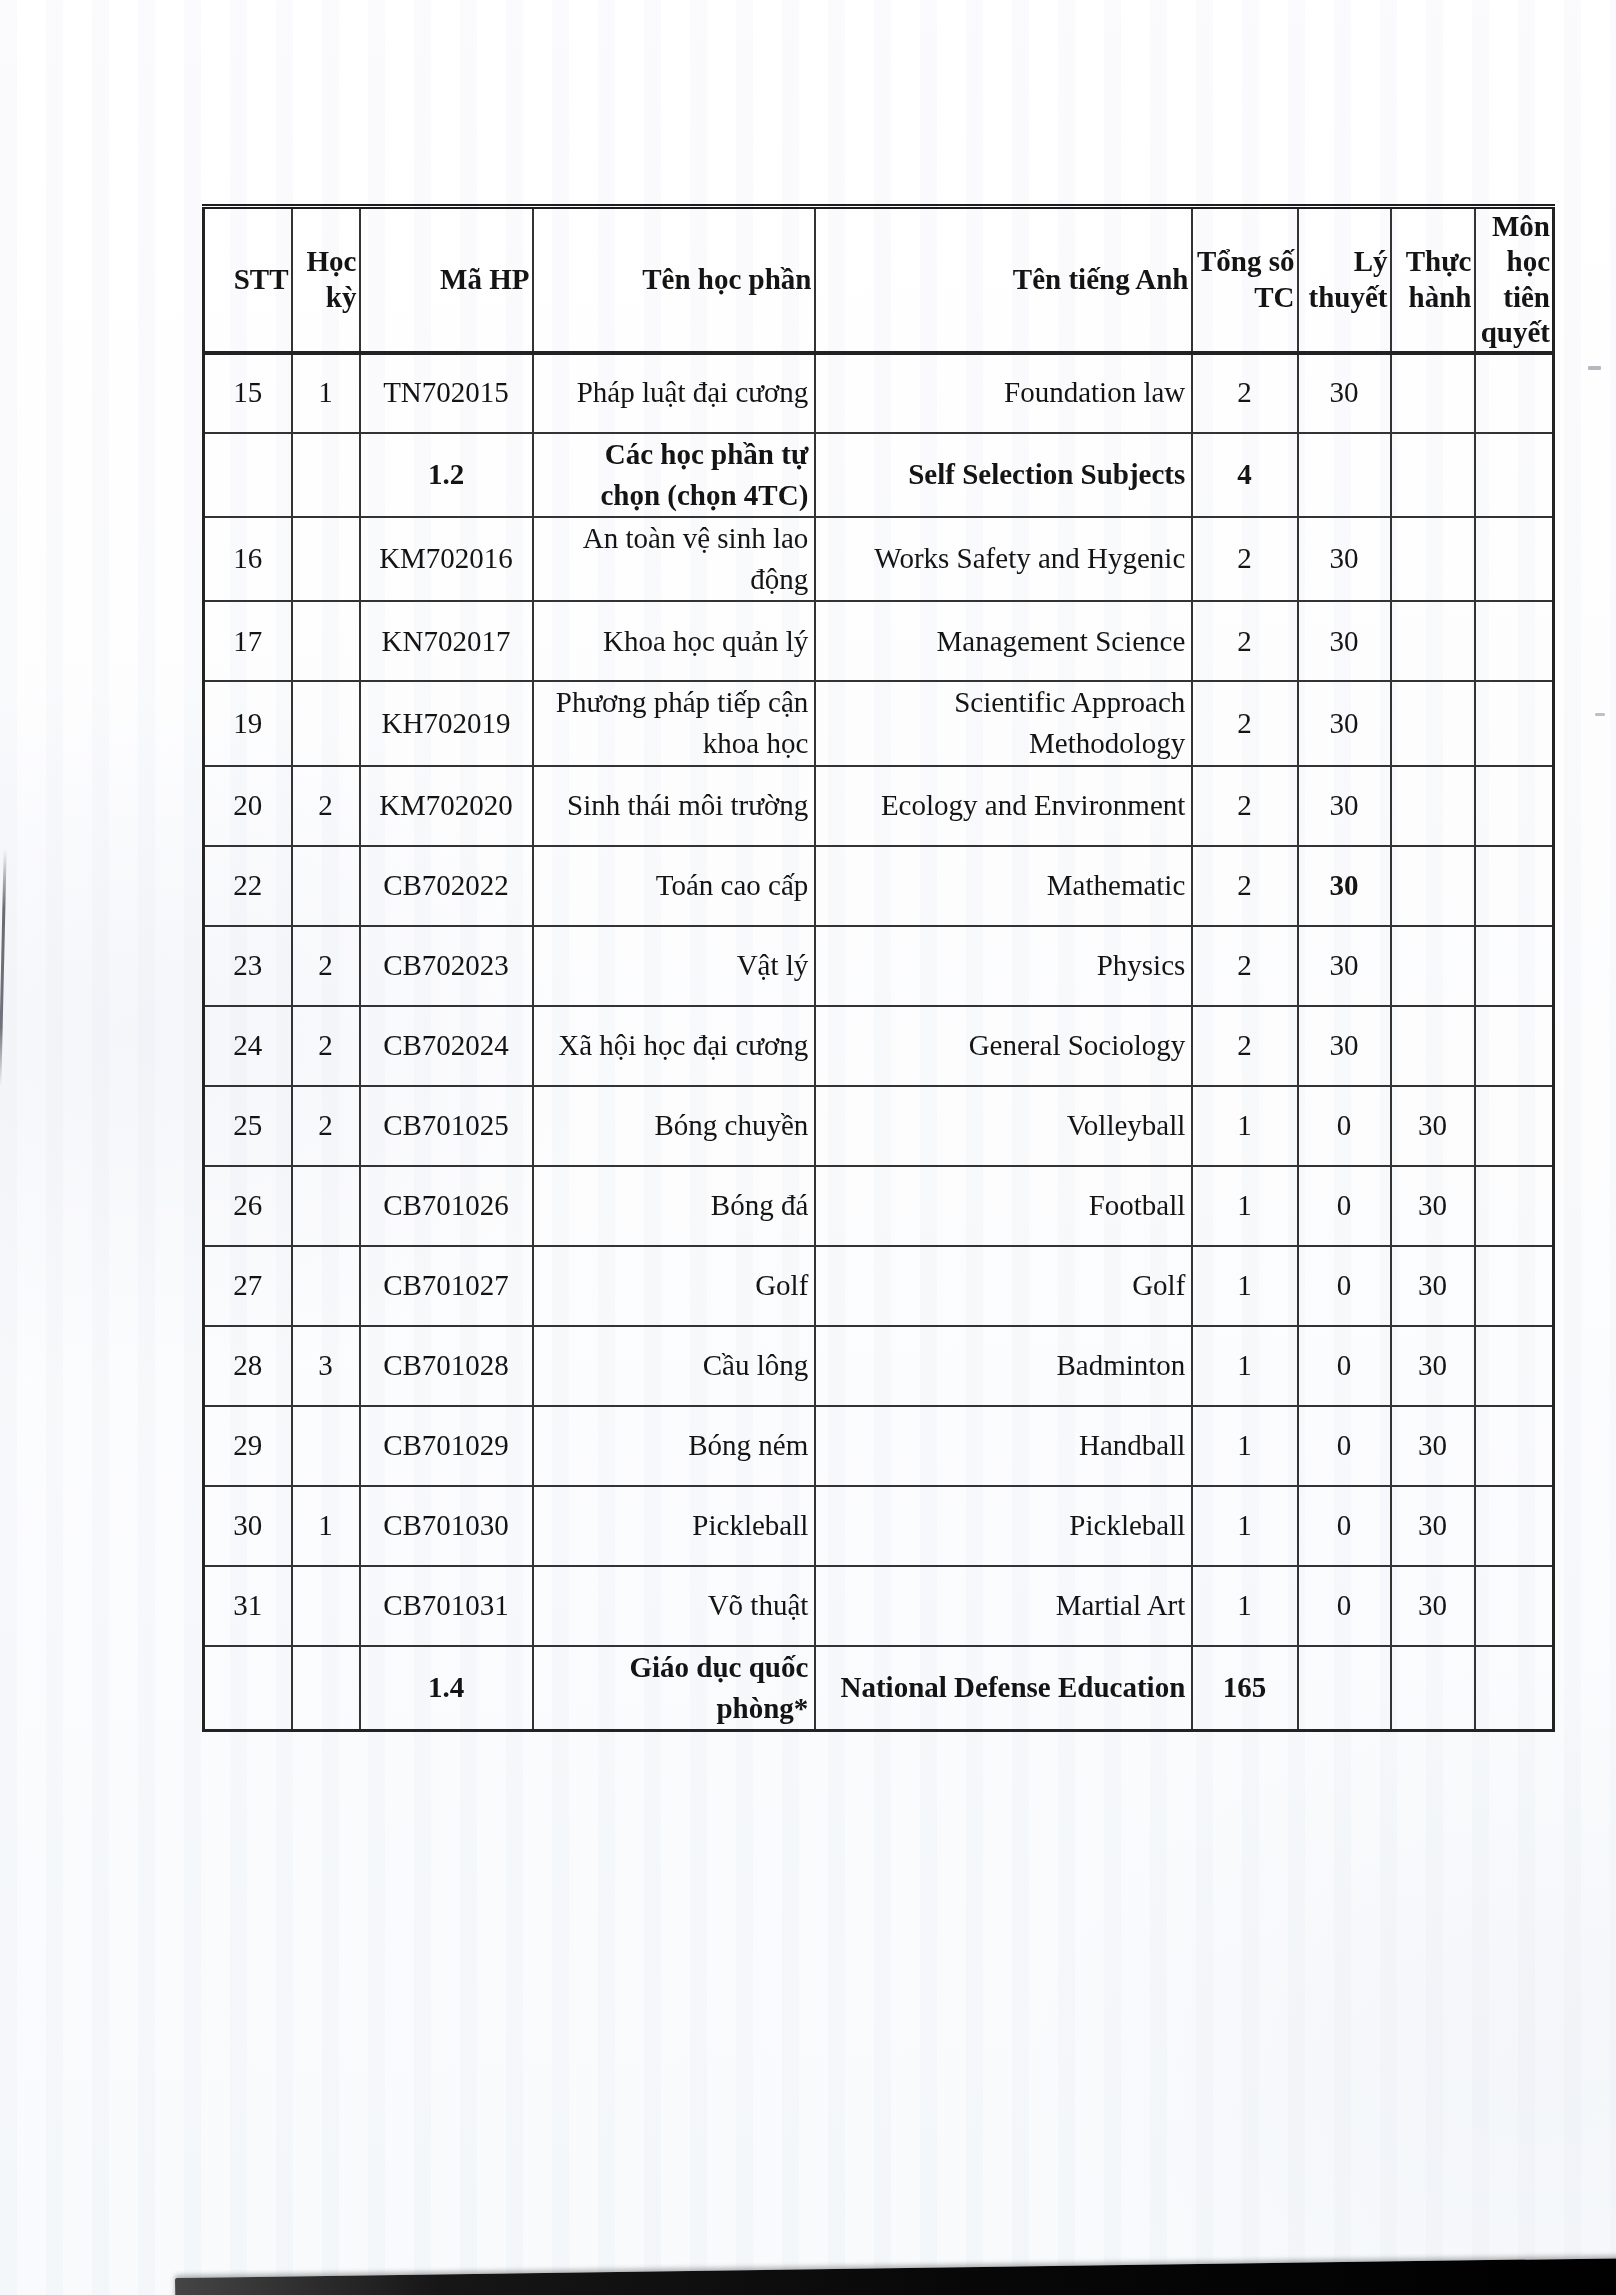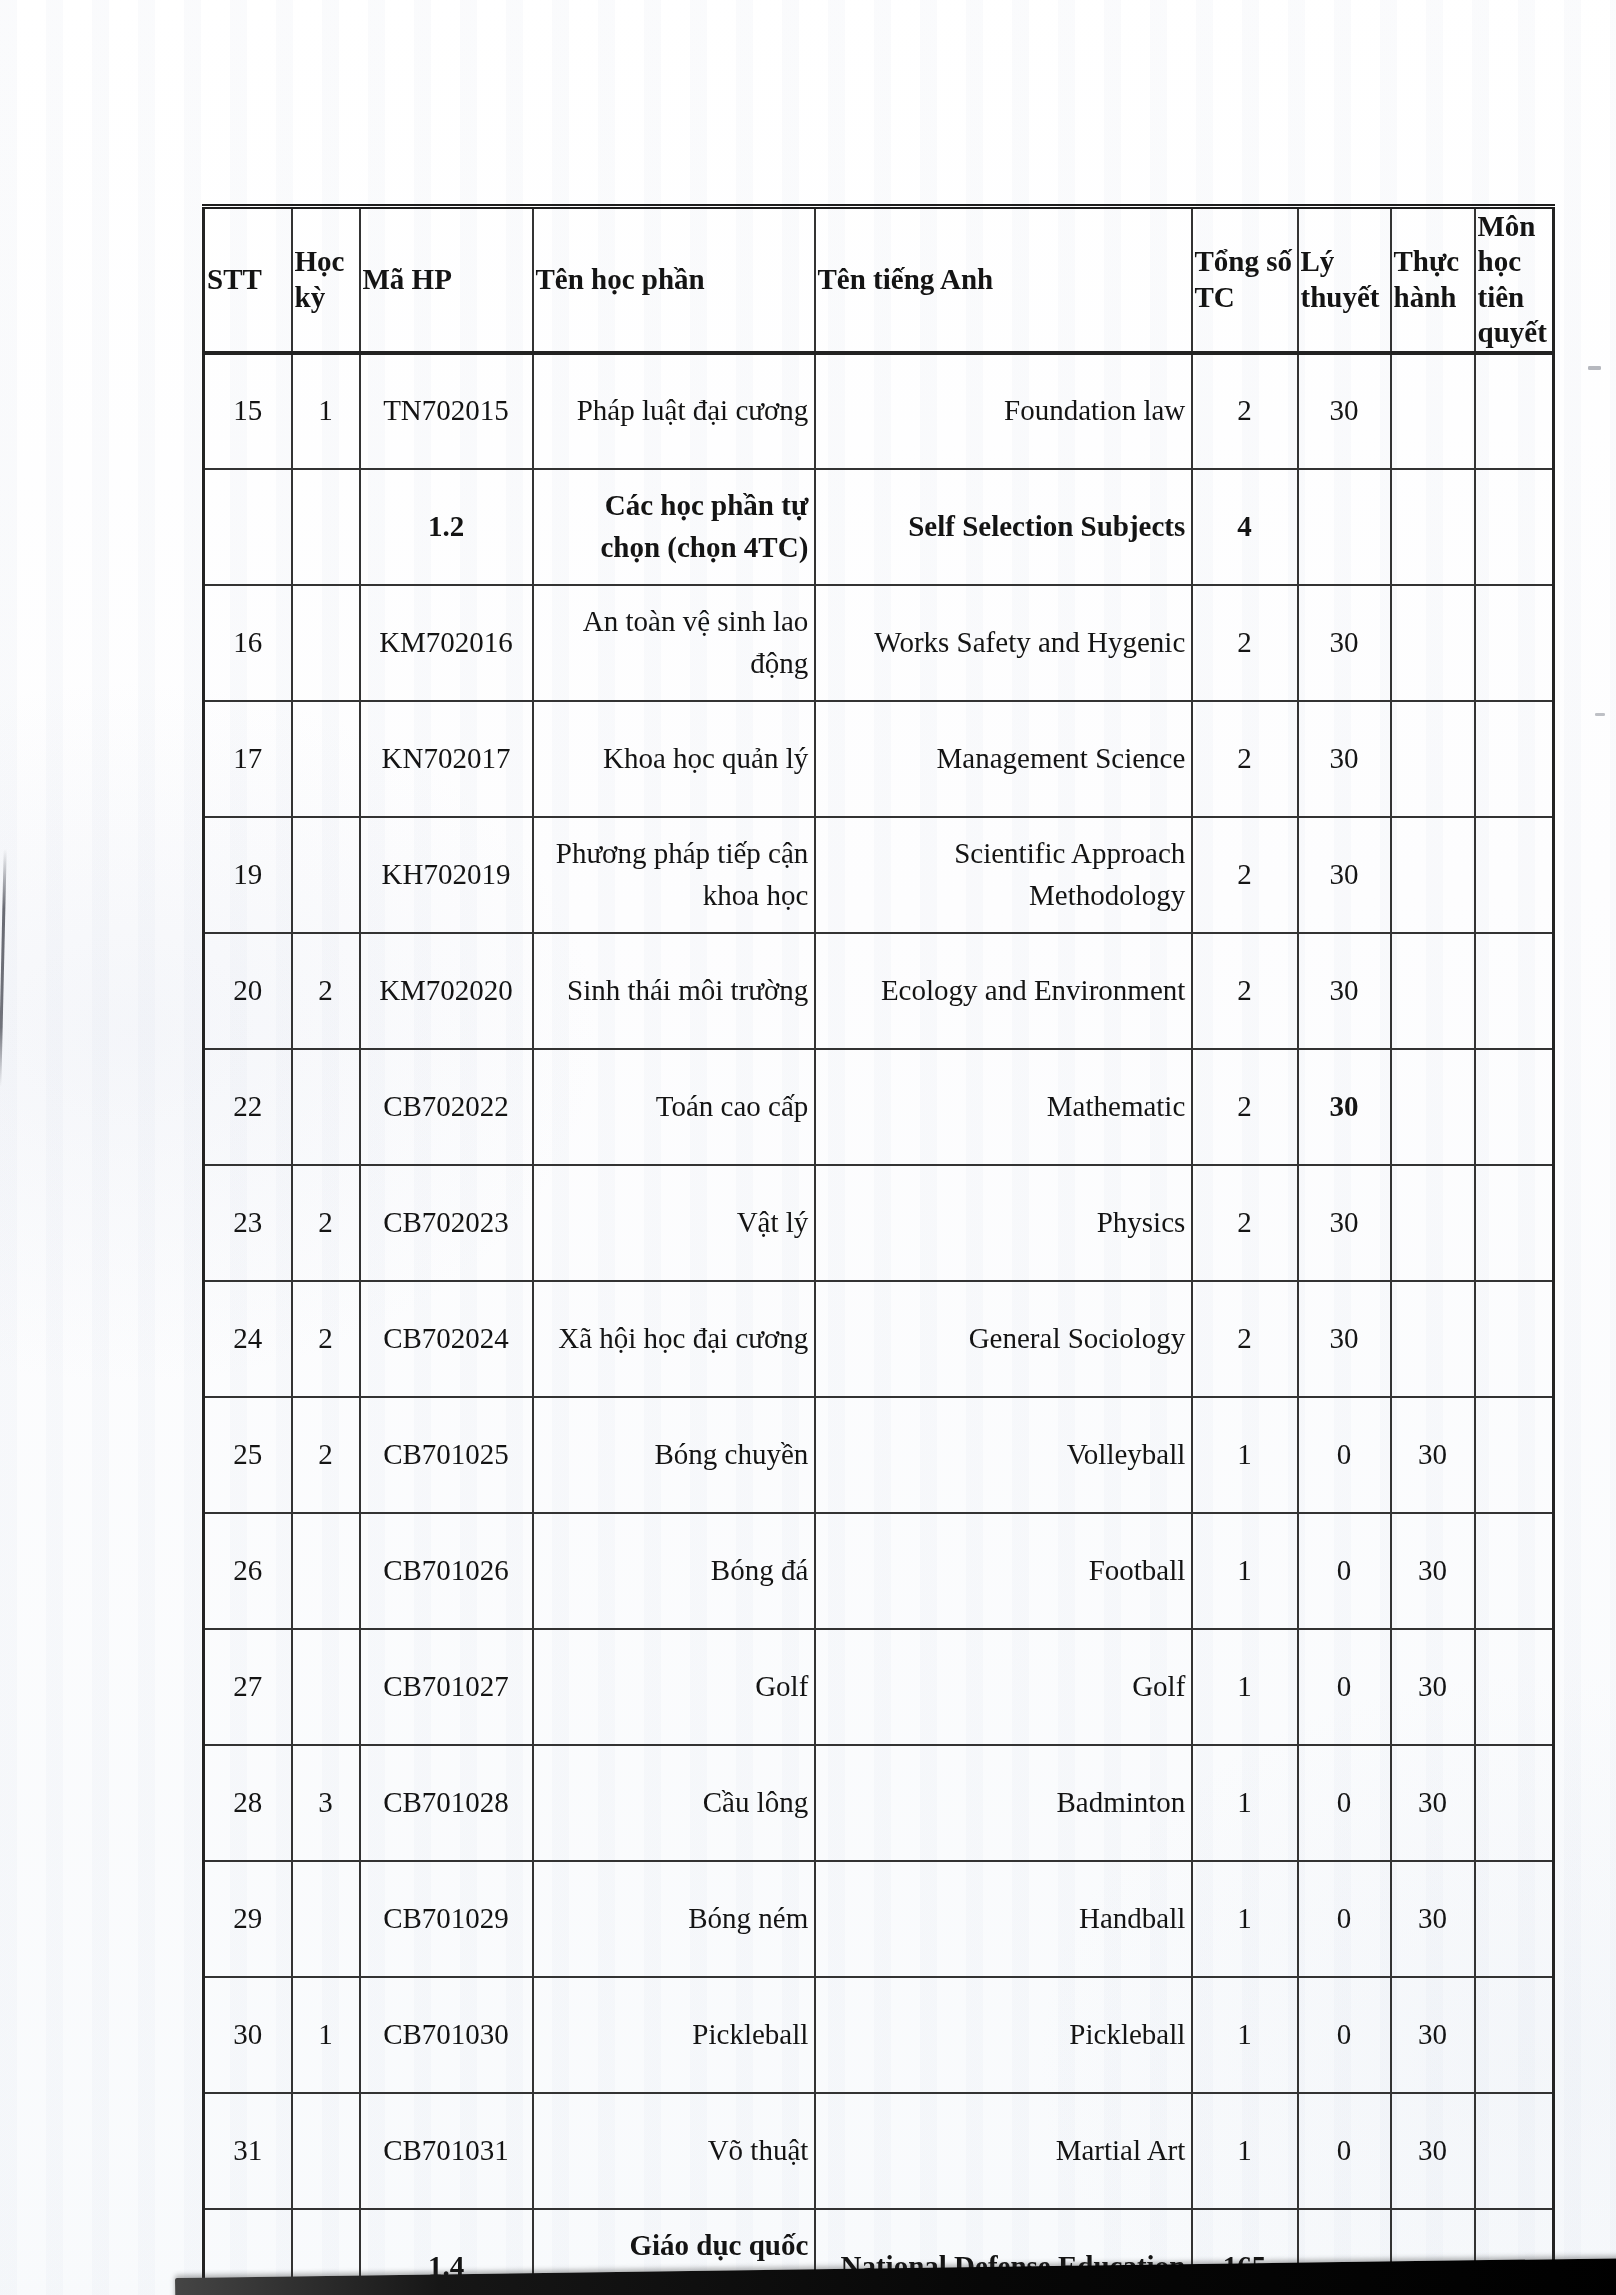--- a/index.html
+++ b/index.html
@@ -23,25 +23,25 @@
     position:absolute;left:202px;top:204px;width:1350px;
     border-collapse:collapse;table-layout:fixed;
     border:3.3px solid #232323;border-top:5.9px double #1d1d1d;
   }
   th,td{
     border:2px solid #333333;
     border-top-width:2.6px;border-bottom-width:2.6px;
     overflow:hidden;
   }
   thead th{
-    height:137px;vertical-align:middle;text-align:left;
+    height:137px;vertical-align:middle;text-align:right;
     font-weight:bold;font-size:29px;line-height:1.22;padding:0 2px;
     border-bottom:4.6px solid #222222;
   }
-  tbody tr{height:116px;}
+  tbody tr{height:80px;}
   td{font-size:29px;line-height:1.42;vertical-align:middle;padding:0 2.6px;}
   td.c-left{text-align:right;padding:0 5.2px 0 7.8px;}
   td.c-center{text-align:center;}
   tr.bold-row td{font-weight:bold;}
   td.bold-cell{font-weight:bold;}
   
   .artifact{position:absolute;pointer-events:none;}
   .scan-band{
     left:175px;top:2278px;width:1473px;height:47px;
     background:linear-gradient(90deg,#454545 0%,#161616 18%,#070707 55%,#000000 100%);

